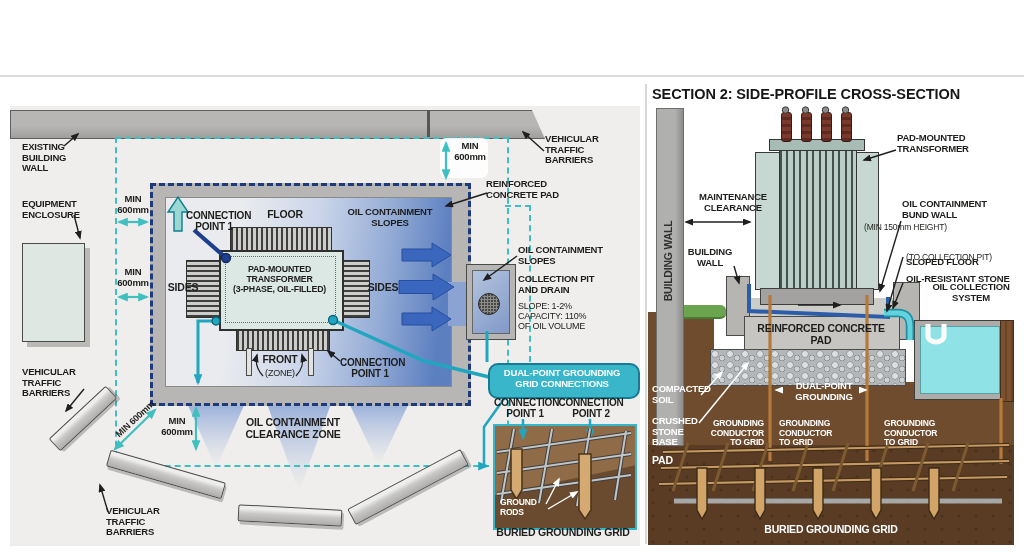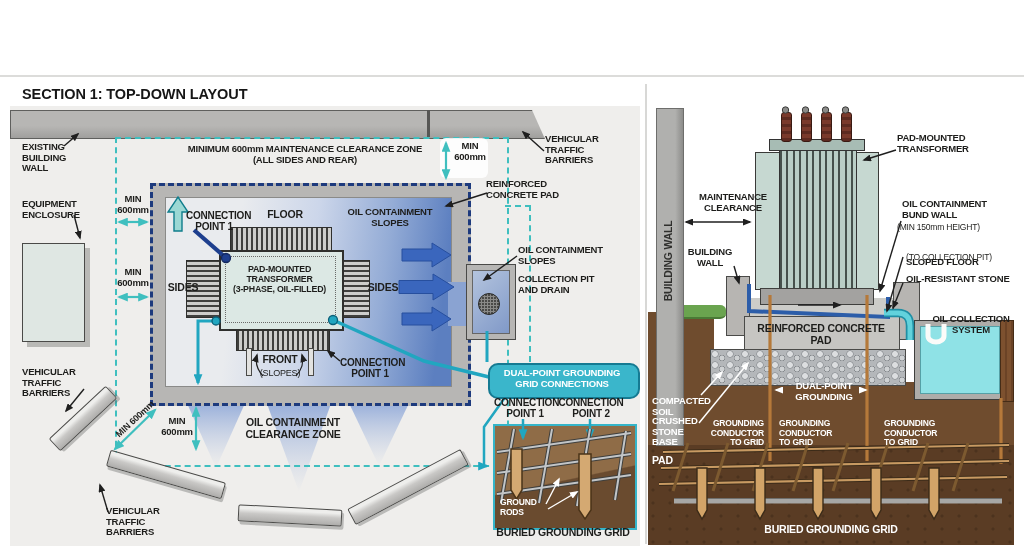--- a/index.html
+++ b/index.html
@@ -239,28 +239,25 @@
       <polygon points="929,468 939,468 939,510 934,519 929,510"></polygon>
     </g>
     <g fill="#8c8c8a" stroke="#3a3a38" stroke-width="1">
       <circle cx="785.5" cy="110" r="3.2"></circle>
         <circle cx="805.5" cy="110" r="3.2"></circle>
       <circle cx="825.5" cy="110" r="3.2"></circle>
         <circle cx="845.5" cy="110" r="3.2"></circle>
     </g>
   </svg>
 
-  <div class="lbl hdr" style="left:22px;top:86px">SECTION 1: TOP-DOWN LAYOUT</div>
   <div class="lbl" style="left:22px;top:142px;width:64px">EXISTING
 BUILDING
 WALL</div>
   <div class="lbl" style="left:22px;top:199px;width:74px">EQUIPMENT
 ENCLOSURE</div>
-  <div class="lbl ctr" style="left:155px;top:144px;width:300px">MINIMUM 600mm MAINTENANCE CLEARANCE ZONE
-(ALL SIDES AND REAR)</div>
   <div class="lbl ctr" style="left:450px;top:141px;width:40px">MIN
 600mm</div>
   <div class="lbl" style="left:545px;top:134px;width:80px">VEHICULAR
 TRAFFIC
 BARRIERS</div>
   <div class="lbl ctr" style="left:112px;top:194px;width:42px">MIN
 600mm</div>
   <div class="lbl ctr" style="left:112px;top:267px;width:42px">MIN
 600mm</div>
   <div class="lbl ctr s8" style="left:186px;top:210px;width:56px">CONNECTION
@@ -272,22 +269,25 @@
 CONCRETE PAD</div>
   <div class="lbl ctr s10" style="left:163px;top:282px;width:40px">SIDES</div>
   <div class="lbl ctr s10" style="left:363px;top:282px;width:40px">SIDES</div>
   <div class="lbl ctr" style="left:220px;top:265px;width:119px;font-size:8.8px">PAD-MOUNTED
 TRANSFORMER
 (3-PHASE, OIL-FILLED)</div>
   <div class="lbl" style="left:518px;top:245px;width:92px">OIL CONTAINMENT
 SLOPES</div>
   <div class="lbl" style="left:518px;top:274px;width:94px">COLLECTION PIT
 AND DRAIN</div>
+  <div class="lbl rg s9" style="left:518px;top:301px;width:96px">SLOPE: 1-2%
+CAPACITY: 110%
+OF OIL VOLUME</div>
   <div class="lbl ctr s10" style="left:252px;top:354px;width:56px">FRONT</div>
-  <div class="lbl ctr rg s9" style="left:252px;top:368px;width:56px">(SLOPES)</div>
+  <div class="lbl ctr rg s9" style="left:252px;top:368px;width:56px">(ZONE)</div>
   <div class="lbl ctr s8" style="left:340px;top:357px;width:60px">CONNECTION
 POINT 1</div>
   <div class="lbl" style="left:22px;top:367px;width:64px">VEHICULAR
 TRAFFIC
 BARRIERS</div>
   <div class="lbl ctr s9" style="left:104px;top:414px;width:62px;transform:rotate(-43deg)">MIN 600mm</div>
   <div class="lbl ctr" style="left:157px;top:416px;width:40px">MIN
 600mm</div>
   <div class="lbl ctr s10" style="left:228px;top:417px;width:130px">OIL CONTAINMENT
 CLEARANCE ZONE</div>
@@ -298,37 +298,38 @@
   <div class="lbl ctr wh" style="left:490px;top:368px;width:144px">DUAL-POINT GROUNDING
 GRID CONNECTIONS</div>
   <div class="lbl ctr s8" style="left:494px;top:397px;width:62px">CONNECTION
 POINT 1</div>
   <div class="lbl ctr s8" style="left:558px;top:397px;width:66px">CONNECTION
 POINT 2</div>
   <div class="lbl wh s85" style="left:500px;top:498px;width:46px">GROUND
 RODS</div>
   <div class="lbl ctr s10" style="left:490px;top:527px;width:146px">BURIED GROUNDING GRID</div>
 
+  <div class="lbl hdr" style="left:652px;top:86px">SECTION 2: SIDE-PROFILE CROSS-SECTION</div>
   <div class="lbl" style="left:897px;top:133px;width:100px">PAD-MOUNTED
 TRANSFORMER</div>
   <div class="lbl ctr" style="left:686px;top:192px;width:94px">MAINTENANCE
 CLEARANCE</div>
   <div class="lbl ctr s10" style="left:621px;top:255px;width:96px;transform:rotate(-90deg);color:#2f2f2d">BUILDING WALL</div>
   <div class="lbl ctr" style="left:684px;top:247px;width:52px">BUILDING
 WALL</div>
   <div class="lbl" style="left:902px;top:199px;width:112px">OIL CONTAINMENT
 BUND WALL</div>
-  <div class="lbl rg s85" style="left:897px;top:223px;width:112px">(MIN 150mm HEIGHT)</div>
+  <div class="lbl rg s85" style="left:864px;top:223px;width:112px">(MIN 150mm HEIGHT)</div>
   <div class="lbl" style="left:906px;top:257px;width:110px">SLOPED FLOOR</div>
   <div class="lbl rg s85" style="left:906px;top:253px;width:110px">(TO COLLECTION PIT)</div>
   <div class="lbl" style="left:906px;top:274px;width:114px">OIL-RESISTANT STONE</div>
-  <div class="lbl ctr" style="left:924px;top:314px;width:94px">OIL COLLECTION
+  <div class="lbl ctr" style="left:924px;top:282px;width:94px">OIL COLLECTION
 SYSTEM</div>
   <div class="lbl ctr s10" style="left:746px;top:323px;width:150px">REINFORCED CONCRETE PAD</div>
-  <div class="lbl wh" style="left:652px;top:396px;width:70px">COMPACTED
+  <div class="lbl wh" style="left:652px;top:384px;width:70px">COMPACTED
 SOIL</div>
   <div class="lbl wh" style="left:652px;top:416px;width:56px">CRUSHED
 STONE
 BASE</div>
   <div class="lbl ctr wh" style="left:787px;top:381px;width:74px">DUAL-POINT
 GROUNDING</div>
   <div class="lbl rt wh s85" style="left:704px;top:419px;width:60px">GROUNDING
 CONDUCTOR
 TO GRID</div>
   <div class="lbl wh s85" style="left:779px;top:419px;width:60px">GROUNDING

